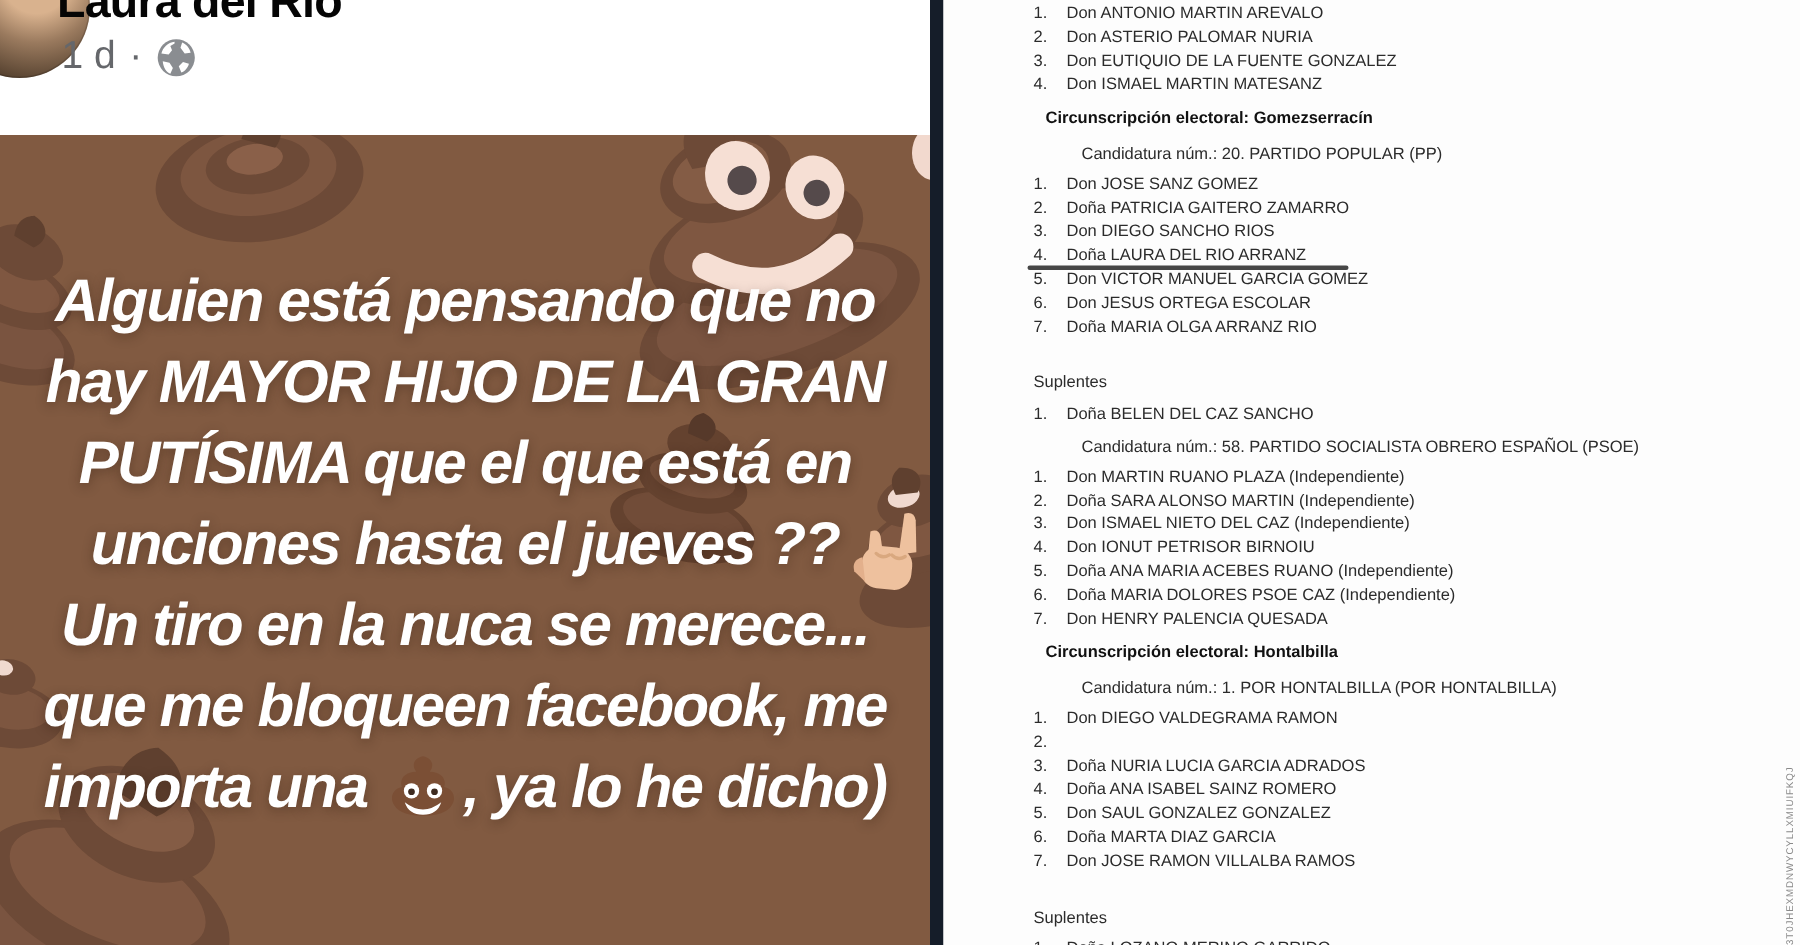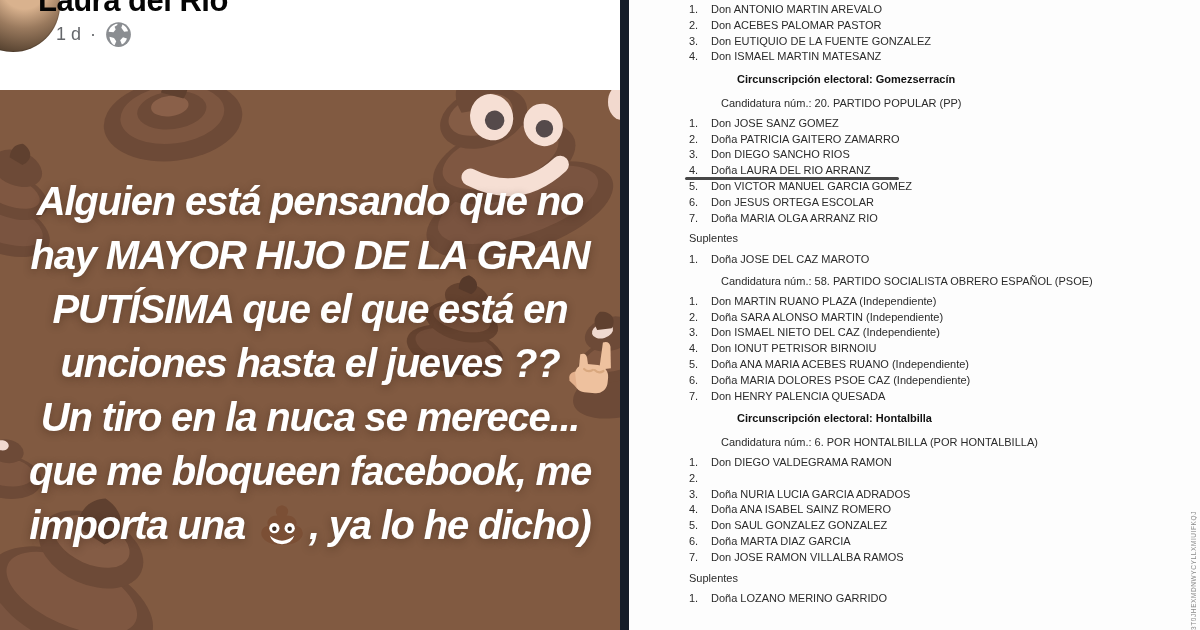--- a/index.html
+++ b/index.html
@@ -6,21 +6,21 @@
   body{font-family:"Liberation Sans",sans-serif;}
   .screenshot{position:relative;width:1200px;height:630px;background:#ffffff;overflow:hidden;}
 
   
   .fb-post{position:absolute;left:0;top:0;width:620px;height:534px;background:#737373;}
   .fb-header{position:absolute;left:0;top:0;width:620px;height:90px;background:#fff;}
   .avatar{position:absolute;left:-34px;top:-42px;width:94px;height:94px;border-radius:50%;
           background:radial-gradient(circle at 62% 30%,#d9b28e 0 26%,#9a7a5e 48%,#55412f 78%,#2f241c 100%);
           box-shadow:inset 0 0 0 1px rgba(0,0,0,.15);}
   .author{position:absolute;left:38px;top:-17px;font-size:31px;font-weight:bold;color:#050505;letter-spacing:-.5px;white-space:nowrap;}
-  .meta{position:absolute;left:56px;top:21px;display:flex;align-items:center;gap:9px;color:#65676b;font-size:18px;}
+  .meta{position:absolute;left:41px;top:21px;display:flex;align-items:flex-end;gap:9px;color:#65676b;font-size:26px;}
   .meta svg{display:block;}
 
   .post-image{position:absolute;left:0;top:90px;width:620px;height:540px;background:#815a41;overflow:hidden;font-style:italic;}
   .poop{position:absolute;}
   .post-text{position:absolute;left:-22px;top:84px;width:664px;text-align:center;color:#ffffff;
              font-weight:bold;font-size:40px;line-height:54px;letter-spacing:-1.2px;
              text-shadow:0 2px 8px rgba(40,20,10,.35);white-space:nowrap;}
   .post-text .line{height:54px;}
   .poop-inline{width:46px;height:44px;vertical-align:-8px;margin:0 4px;}
   .hand{position:absolute;left:566px;top:248px;width:54px;height:62px;transform:rotate(6deg);}
@@ -28,23 +28,23 @@
   
   .divider{position:absolute;left:620px;top:0;width:9px;height:630px;background:#151d29;}
 
   
   .doc{position:absolute;left:629px;top:0;width:571px;height:630px;background:#fdfdfd;color:#2b2b2b;
        font-size:11px;overflow:hidden;padding-top:2px;box-sizing:border-box;}
   .doc-item{display:flex;height:15.8px;line-height:15.8px;padding-left:60px;position:relative;}
   .doc-item .num{display:inline-block;width:16px;flex:0 0 16px;}
   .doc-item .txt{margin-left:6px;white-space:nowrap;}
   .doc-item.u::after{content:"";position:absolute;left:56px;top:13.5px;width:214px;height:3.5px;background:#474747;border-radius:2px;}
-  .doc-heading{font-weight:bold;color:#111;margin:7px 0 8px 108px;height:15.8px;line-height:15.8px;white-space:nowrap;}
+  .doc-heading{font-weight:bold;color:#111;margin:7px 0 8px 68px;height:15.8px;line-height:15.8px;white-space:nowrap;}
   .doc-sub{margin:6px 0 4px 92px;height:15.8px;line-height:15.8px;white-space:nowrap;}
-  .doc-label{margin:5px 0 5px 60px;height:15.8px;line-height:15.8px;}
+  .doc-label{margin:22px 0 5px 60px;height:15.8px;line-height:15.8px;}
 
   .side-code{position:absolute;right:3px;top:428px;height:202px;writing-mode:vertical-rl;transform:rotate(180deg);
              font-size:6.5px;color:#8a8a8a;letter-spacing:.6px;overflow:hidden;}
 </style>
 </head>
 <body>
 
 <div class="screenshot">
 
   <div class="fb-post">
@@ -167,21 +167,21 @@
 
   <div class="divider"></div>
 
   <div class="doc" id="doc-list">
       <div class="doc-item">
         <span class="num">1.</span>
         <span class="txt">Don ANTONIO MARTIN AREVALO</span>
       </div>
       <div class="doc-item">
         <span class="num">2.</span>
-        <span class="txt">Don ACEBES PALOMAR PASTOR</span>
+        <span class="txt">Don ASTERIO PALOMAR NURIA</span>
       </div>
       <div class="doc-item">
         <span class="num">3.</span>
         <span class="txt">Don EUTIQUIO DE LA FUENTE GONZALEZ</span>
       </div>
       <div class="doc-item">
         <span class="num">4.</span>
         <span class="txt">Don ISMAEL MARTIN MATESANZ</span>
       </div>
       <div class="doc-heading">Circunscripción electoral: Gomezserracín</div>
@@ -210,21 +210,21 @@
         <span class="num">6.</span>
         <span class="txt">Don JESUS ORTEGA ESCOLAR</span>
       </div>
       <div class="doc-item">
         <span class="num">7.</span>
         <span class="txt">Doña MARIA OLGA ARRANZ RIO</span>
       </div>
       <div class="doc-label">Suplentes</div>
       <div class="doc-item">
         <span class="num">1.</span>
-        <span class="txt">Doña JOSE DEL CAZ MAROTO</span>
+        <span class="txt">Doña BELEN DEL CAZ SANCHO</span>
       </div>
       <div class="doc-sub">Candidatura núm.: 58. PARTIDO SOCIALISTA OBRERO ESPAÑOL (PSOE)</div>
       <div class="doc-item">
         <span class="num">1.</span>
         <span class="txt">Don MARTIN RUANO PLAZA (Independiente)</span>
       </div>
       <div class="doc-item">
         <span class="num">2.</span>
         <span class="txt">Doña SARA ALONSO MARTIN (Independiente)</span>
       </div>
@@ -242,21 +242,21 @@
       </div>
       <div class="doc-item">
         <span class="num">6.</span>
         <span class="txt">Doña MARIA DOLORES PSOE CAZ (Independiente)</span>
       </div>
       <div class="doc-item">
         <span class="num">7.</span>
         <span class="txt">Don HENRY PALENCIA QUESADA</span>
       </div>
       <div class="doc-heading">Circunscripción electoral: Hontalbilla</div>
-      <div class="doc-sub">Candidatura núm.: 6. POR HONTALBILLA (POR HONTALBILLA)</div>
+      <div class="doc-sub">Candidatura núm.: 1. POR HONTALBILLA (POR HONTALBILLA)</div>
       <div class="doc-item">
         <span class="num">1.</span>
         <span class="txt">Don DIEGO VALDEGRAMA RAMON</span>
       </div>
       <div class="doc-item">
         <span class="num">2.</span>
       </div>
       <div class="doc-item">
         <span class="num">3.</span>
         <span class="txt">Doña NURIA LUCIA GARCIA ADRADOS</span>

